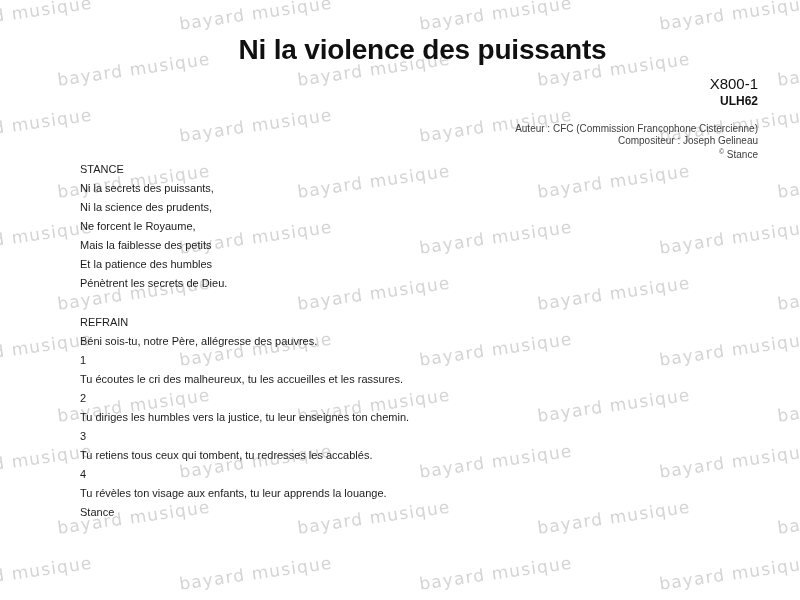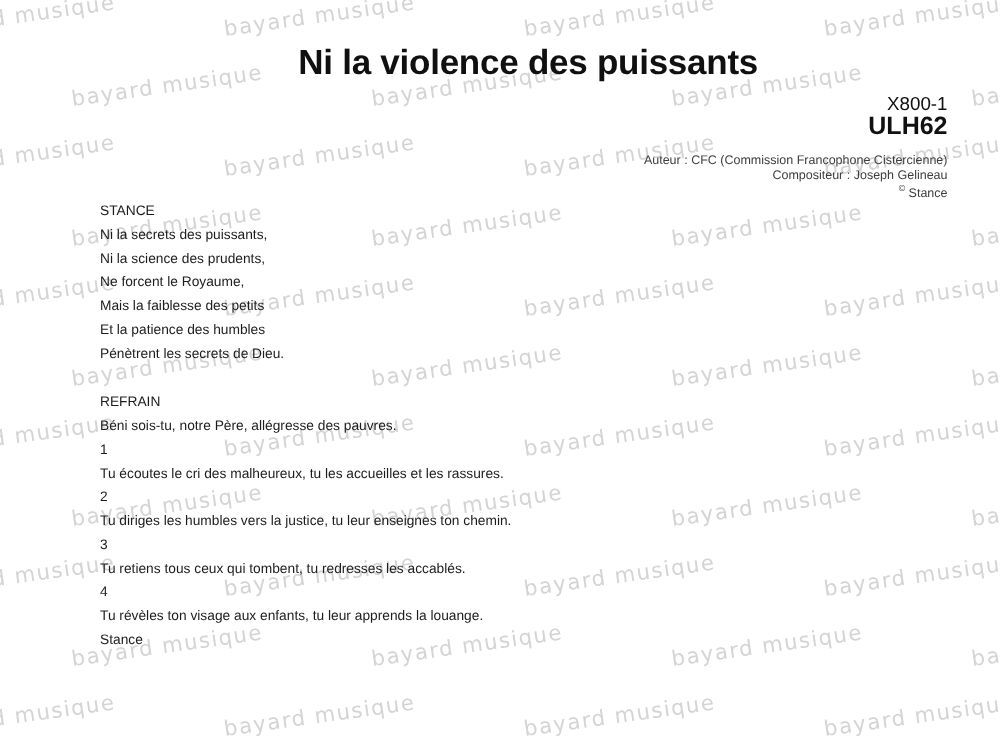--- a/index.html
+++ b/index.html
@@ -35,21 +35,21 @@
     letter-spacing:-0.2px;
     color:#101010;
   }
   .catalog{
     position:absolute;
     top:74px;right:42px;
     text-align:right;
     color:#111111;
   }
   .catalog .ref1{font-size:15px;font-weight:normal;line-height:19px;}
-  .catalog .ref2{font-size:20px;font-weight:bold;line-height:17px;}
+  .catalog .ref2{font-size:12px;font-weight:bold;line-height:17px;}
   .credits{
     position:absolute;
     top:123px;right:42px;
     text-align:right;
     font-size:10px;
     line-height:11.5px;
     color:#3d3d3d;
   }
   .credits .sup{vertical-align:super;font-size:7px;}
   .lyrics{

